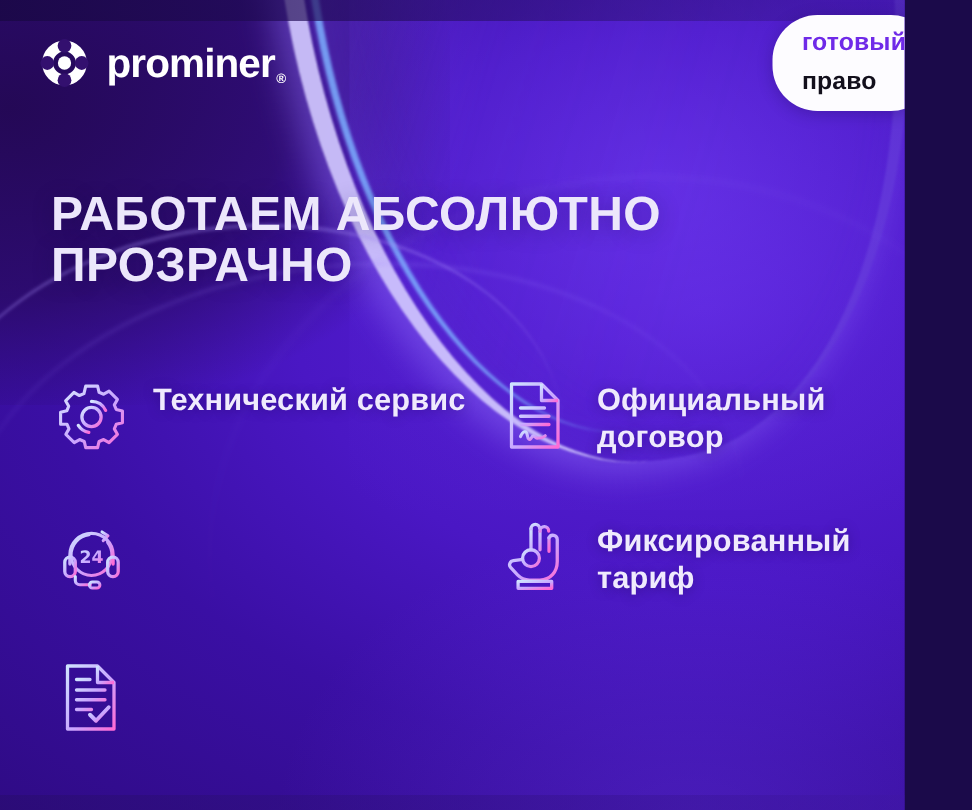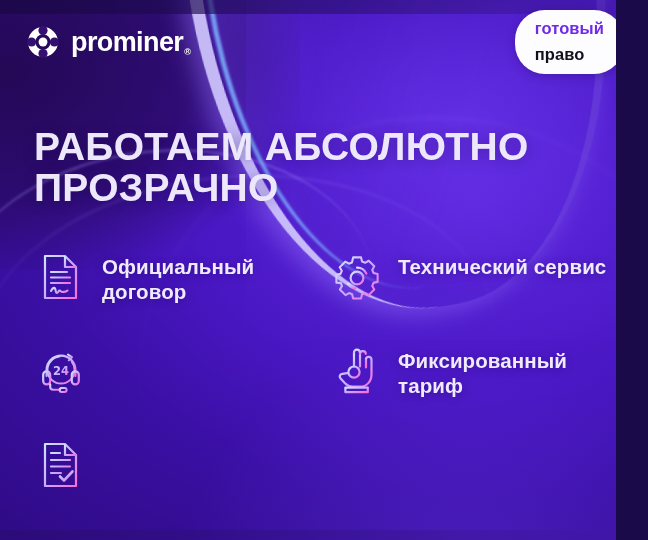--- a/index.html
+++ b/index.html
@@ -2,27 +2,28 @@
 <html><head>
 <meta charset="utf-8">
 <style>
   html, body {
     margin: 0;
     padding: 0;
     background: #1b0a4a;
   }
   .banner {
     position: relative;
-    width: 616px;
+    width: 560px;
     height: 540px;
     overflow: hidden;
     font-family: "Liberation Sans", sans-serif;
     background:
       radial-gradient(120% 90% at 78% 38%, #5a22d8 0%, #4a17c4 38%, #3a0fa4 62%, #2d0a80 100%),
       linear-gradient(160deg, #3b1193 0%, #4c19c6 45%, #34108f 100%);
+    padding-left: 43px;
   }
 
   
   .bg-layer { position: absolute; pointer-events: none; }
 
   .bg-darkleft {
     left: -120px; top: -60px; width: 420px; height: 330px;
     background: radial-gradient(ellipse at 30% 40%, rgba(35,8,82,.95) 0%, rgba(40,10,95,.75) 45%, rgba(60,20,140,0) 75%);
   }
   .bg-glowright {
@@ -142,21 +143,21 @@
   }
   .badge-a { color: #6f2ae8; }
   .badge-b { color: #13101c; }
 
   
   .headline {
     position: absolute;
     left: 34px; top: 126px;
     width: 600px;
     color: #ece7fb;
-    font-size: 39px;
+    font-size: 32px;
     font-weight: 700;
     line-height: 1.06;
     letter-spacing: 0.3px;
     text-shadow: 0 2px 14px rgba(20,5,60,.30);
   }
 
   
   .features {
     position: absolute;
     left: 38px; top: 252px;
@@ -236,49 +237,49 @@
     </div>
   </div>
 
   <div class="headline">РАБОТАЕМ АБСОЛЮТНО ПРОЗРАЧНО</div>
 
   <div class="features">
 
     <div class="feature">
       <svg class="feature-icon" viewBox="0 0 46 50">
         <defs>
+          <linearGradient id="g2" x1="0" y1="0" x2="1" y2="1">
+            <stop offset="0%" stop-color="#d7e8ff"></stop>
+              <stop offset="55%" stop-color="#c9a6ff"></stop>
+              <stop offset="100%" stop-color="#ff6ad5"></stop>
+          </linearGradient>
+        </defs>
+        <path d="M18.6 5h8.8l1.1 4.6 3.4 1.4 4-2.3 6.2 6.2-2.3 4 1.4 3.4 4.6 1.1v8.8l-4.6 1.1-1.4 3.4 2.3 4-6.2 6.2-4-2.3-3.4 1.4-1.1 4.6h-8.8l-1.1-4.6-3.4-1.4-4 2.3-6.2-6.2 2.3-4-1.4-3.4L0 33.2v-8.8l4.6-1.1 1.4-3.4-2.3-4 6.2-6.2 4 2.3 3.4-1.4z" transform="translate(0.6,0) scale(0.9) translate(2,1)" fill="none" stroke="url(#g2)" stroke-width="2.3" stroke-linejoin="round"></path>
+        <circle cx="23" cy="26" r="6.4" fill="none" stroke="url(#g2)" stroke-width="2.2"></circle>
+        <path d="M23 15.6a10.4 10.4 0 0 1 9.4 6" fill="none" stroke="url(#g2)" stroke-width="2.2" stroke-linecap="round"></path>
+        <path d="M14.2 31.6a10.4 10.4 0 0 0 7 4.7" fill="none" stroke="url(#g2)" stroke-width="2.2" stroke-linecap="round"></path>
+      </svg>
+      <div class="feature-label">Технический сервис</div>
+    </div>
+
+    <div class="feature">
+      <svg class="feature-icon" viewBox="0 0 46 50">
+        <defs>
           <linearGradient id="g1" x1="0" y1="0" x2="1" y2="1">
             <stop offset="0%" stop-color="#cfe3ff"></stop>
               <stop offset="55%" stop-color="#c9a6ff"></stop>
               <stop offset="100%" stop-color="#ff6ad5"></stop>
           </linearGradient>
         </defs>
         <path d="M7 4h20l11 11v31H7z" fill="none" stroke="url(#g1)" stroke-width="2.2" stroke-linejoin="round"></path>
         <path d="M27 4v11h11" fill="none" stroke="url(#g1)" stroke-width="2.2" stroke-linejoin="round"></path>
         <path d="M13 20h16M13 25.5h19M13 31h19" stroke="url(#g1)" stroke-width="2.2" stroke-linecap="round"></path>
         <path d="M13 39c2-4 4-4 4.5-1s1.5 4 3 1.5 2.5 1 4 .5 3 .5 5-1.5" fill="none" stroke="url(#g1)" stroke-width="2.1" stroke-linecap="round"></path>
       </svg>
       <div class="feature-label">Официальный договор</div>
-    </div>
-
-    <div class="feature">
-      <svg class="feature-icon" viewBox="0 0 46 50">
-        <defs>
-          <linearGradient id="g2" x1="0" y1="0" x2="1" y2="1">
-            <stop offset="0%" stop-color="#d7e8ff"></stop>
-              <stop offset="55%" stop-color="#c9a6ff"></stop>
-              <stop offset="100%" stop-color="#ff6ad5"></stop>
-          </linearGradient>
-        </defs>
-        <path d="M18.6 5h8.8l1.1 4.6 3.4 1.4 4-2.3 6.2 6.2-2.3 4 1.4 3.4 4.6 1.1v8.8l-4.6 1.1-1.4 3.4 2.3 4-6.2 6.2-4-2.3-3.4 1.4-1.1 4.6h-8.8l-1.1-4.6-3.4-1.4-4 2.3-6.2-6.2 2.3-4-1.4-3.4L0 33.2v-8.8l4.6-1.1 1.4-3.4-2.3-4 6.2-6.2 4 2.3 3.4-1.4z" transform="translate(0.6,0) scale(0.9) translate(2,1)" fill="none" stroke="url(#g2)" stroke-width="2.3" stroke-linejoin="round"></path>
-        <circle cx="23" cy="26" r="6.4" fill="none" stroke="url(#g2)" stroke-width="2.2"></circle>
-        <path d="M23 15.6a10.4 10.4 0 0 1 9.4 6" fill="none" stroke="url(#g2)" stroke-width="2.2" stroke-linecap="round"></path>
-        <path d="M14.2 31.6a10.4 10.4 0 0 0 7 4.7" fill="none" stroke="url(#g2)" stroke-width="2.2" stroke-linecap="round"></path>
-      </svg>
-      <div class="feature-label">Технический сервис</div>
     </div>
 
     <div class="feature">
       <svg class="feature-icon" viewBox="0 0 46 50">
         <defs>
           <linearGradient id="g3" x1="0" y1="0" x2="1" y2="1">
             <stop offset="0%" stop-color="#cfe3ff"></stop>
               <stop offset="55%" stop-color="#c9a6ff"></stop>
               <stop offset="100%" stop-color="#ff6ad5"></stop>
           </linearGradient>

